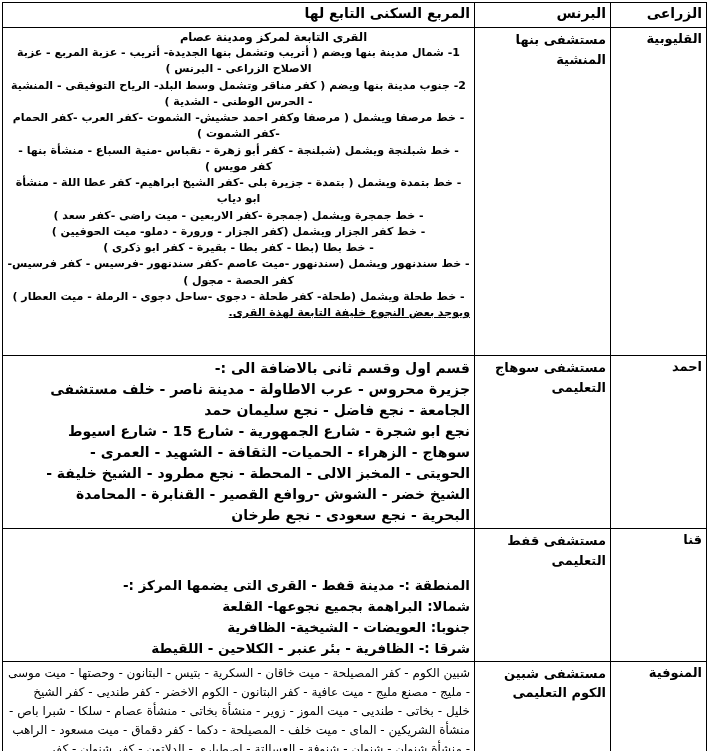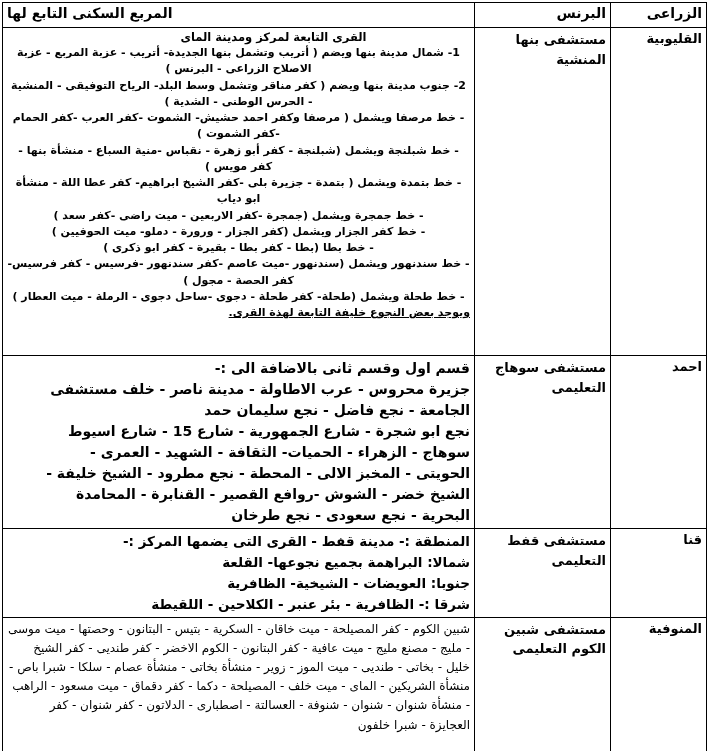--- a/index.html
+++ b/index.html
@@ -31,21 +31,21 @@
     padding: 2px 4px;
     overflow: hidden;
   }
   .main-table th {
     font-weight: bold;
     font-size: 14px;
     height: 20px;
     text-align: right;
   }
   .main-table th.col-square-h {
-    text-align: left;
+    text-align: right;
   }
   td.gov-cell {
     font-weight: bold;
     font-size: 13px;
     text-align: right;
     line-height: 1.4;
     margin-top: 41px;
   }
   td.unit-cell {
     font-weight: bold;
@@ -87,20 +87,21 @@
     line-height: 1.5;
     white-space: pre-line;
     text-align: right;
   }
   .r3-body {
     font-weight: bold;
     font-size: 13.5px;
     line-height: 1.55;
     white-space: pre-line;
     text-align: right;
+    margin-top: 44px;
   }
   .r4-body {
     font-weight: normal;
     font-size: 12px;
     line-height: 1.6;
   }
 </style>
 </head>
 <body>
 
@@ -116,21 +117,21 @@
         <th class="col-gov-h">الزراعى</th>
         <th class="col-unit-h">البرنس</th>
         <th class="col-square-h">المربع السكنى التابع لها</th>
       </tr>
     </thead>
     <tbody>
       <tr class="row-qalyubia">
         <td class="gov-cell">القليوبية</td>
         <td class="unit-cell">مستشفى بنها المنشية</td>
         <td class="square-cell">
-          <div class="r1-title">القرى التابعة لمركز ومدينة الماى</div>
+          <div class="r1-title">القرى التابعة لمركز ومدينة عصام</div>
           <div class="r1-body">1- شمال مدينة بنها ويضم ( أتريب وتشمل بنها الجديدة- أتريب - عزبة المربع - عزبة الاصلاح الزراعى - البرنس )
 2- جنوب مدينة بنها ويضم ( كفر مناقر وتشمل وسط البلد- الرياح التوفيقى - المنشية - الحرس الوطنى - الشدية )
 - خط مرصفا ويشمل ( مرصفا وكفر احمد حشيش- الشموت -كفر العرب -كفر الحمام -كفر الشموت )
 - خط شبلنجة ويشمل (شبلنجة - كفر أبو زهرة - نقباس -منية السباع - منشأة بنها - كفر مويس )
 - خط بتمدة ويشمل ( بتمدة - جزيرة بلى -كفر الشيخ ابراهيم- كفر عطا اللة - منشأة ابو دياب
 - خط جمجرة ويشمل (جمجرة -كفر الاربعين - ميت راضى -كفر سعد )
 - خط كفر الجزار ويشمل (كفر الجزار - ورورة - دملو- ميت الحوفيين )
 - خط بطا (بطا - كفر بطا - بقيرة - كفر ابو ذكرى )
 - خط سندنهور ويشمل (سندنهور -ميت عاصم -كفر سندنهور -فرسيس - كفر فرسيس- كفر الحصة - مجول )
 - خط طحلة ويشمل (طحلة- كفر طحلة - دجوى -ساحل دجوى - الرملة - ميت العطار )</div>

